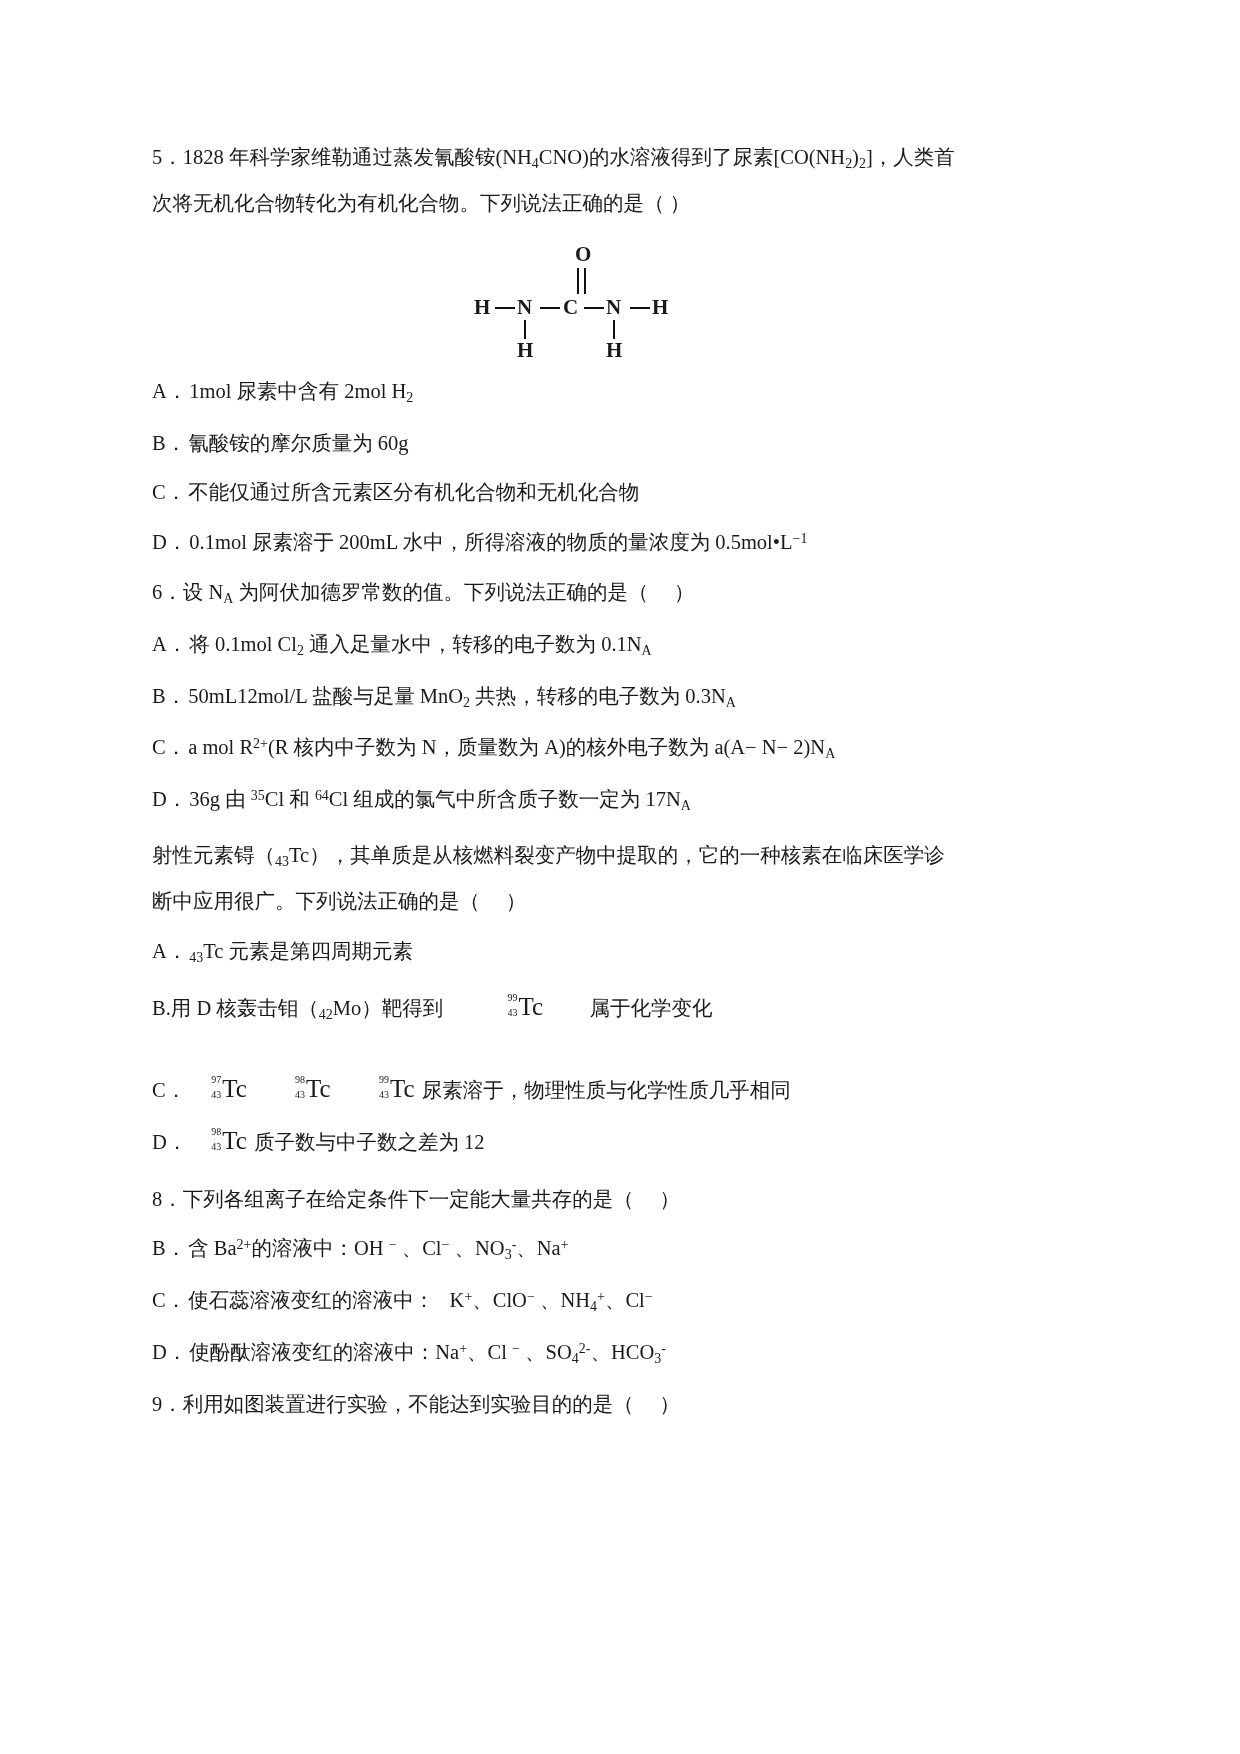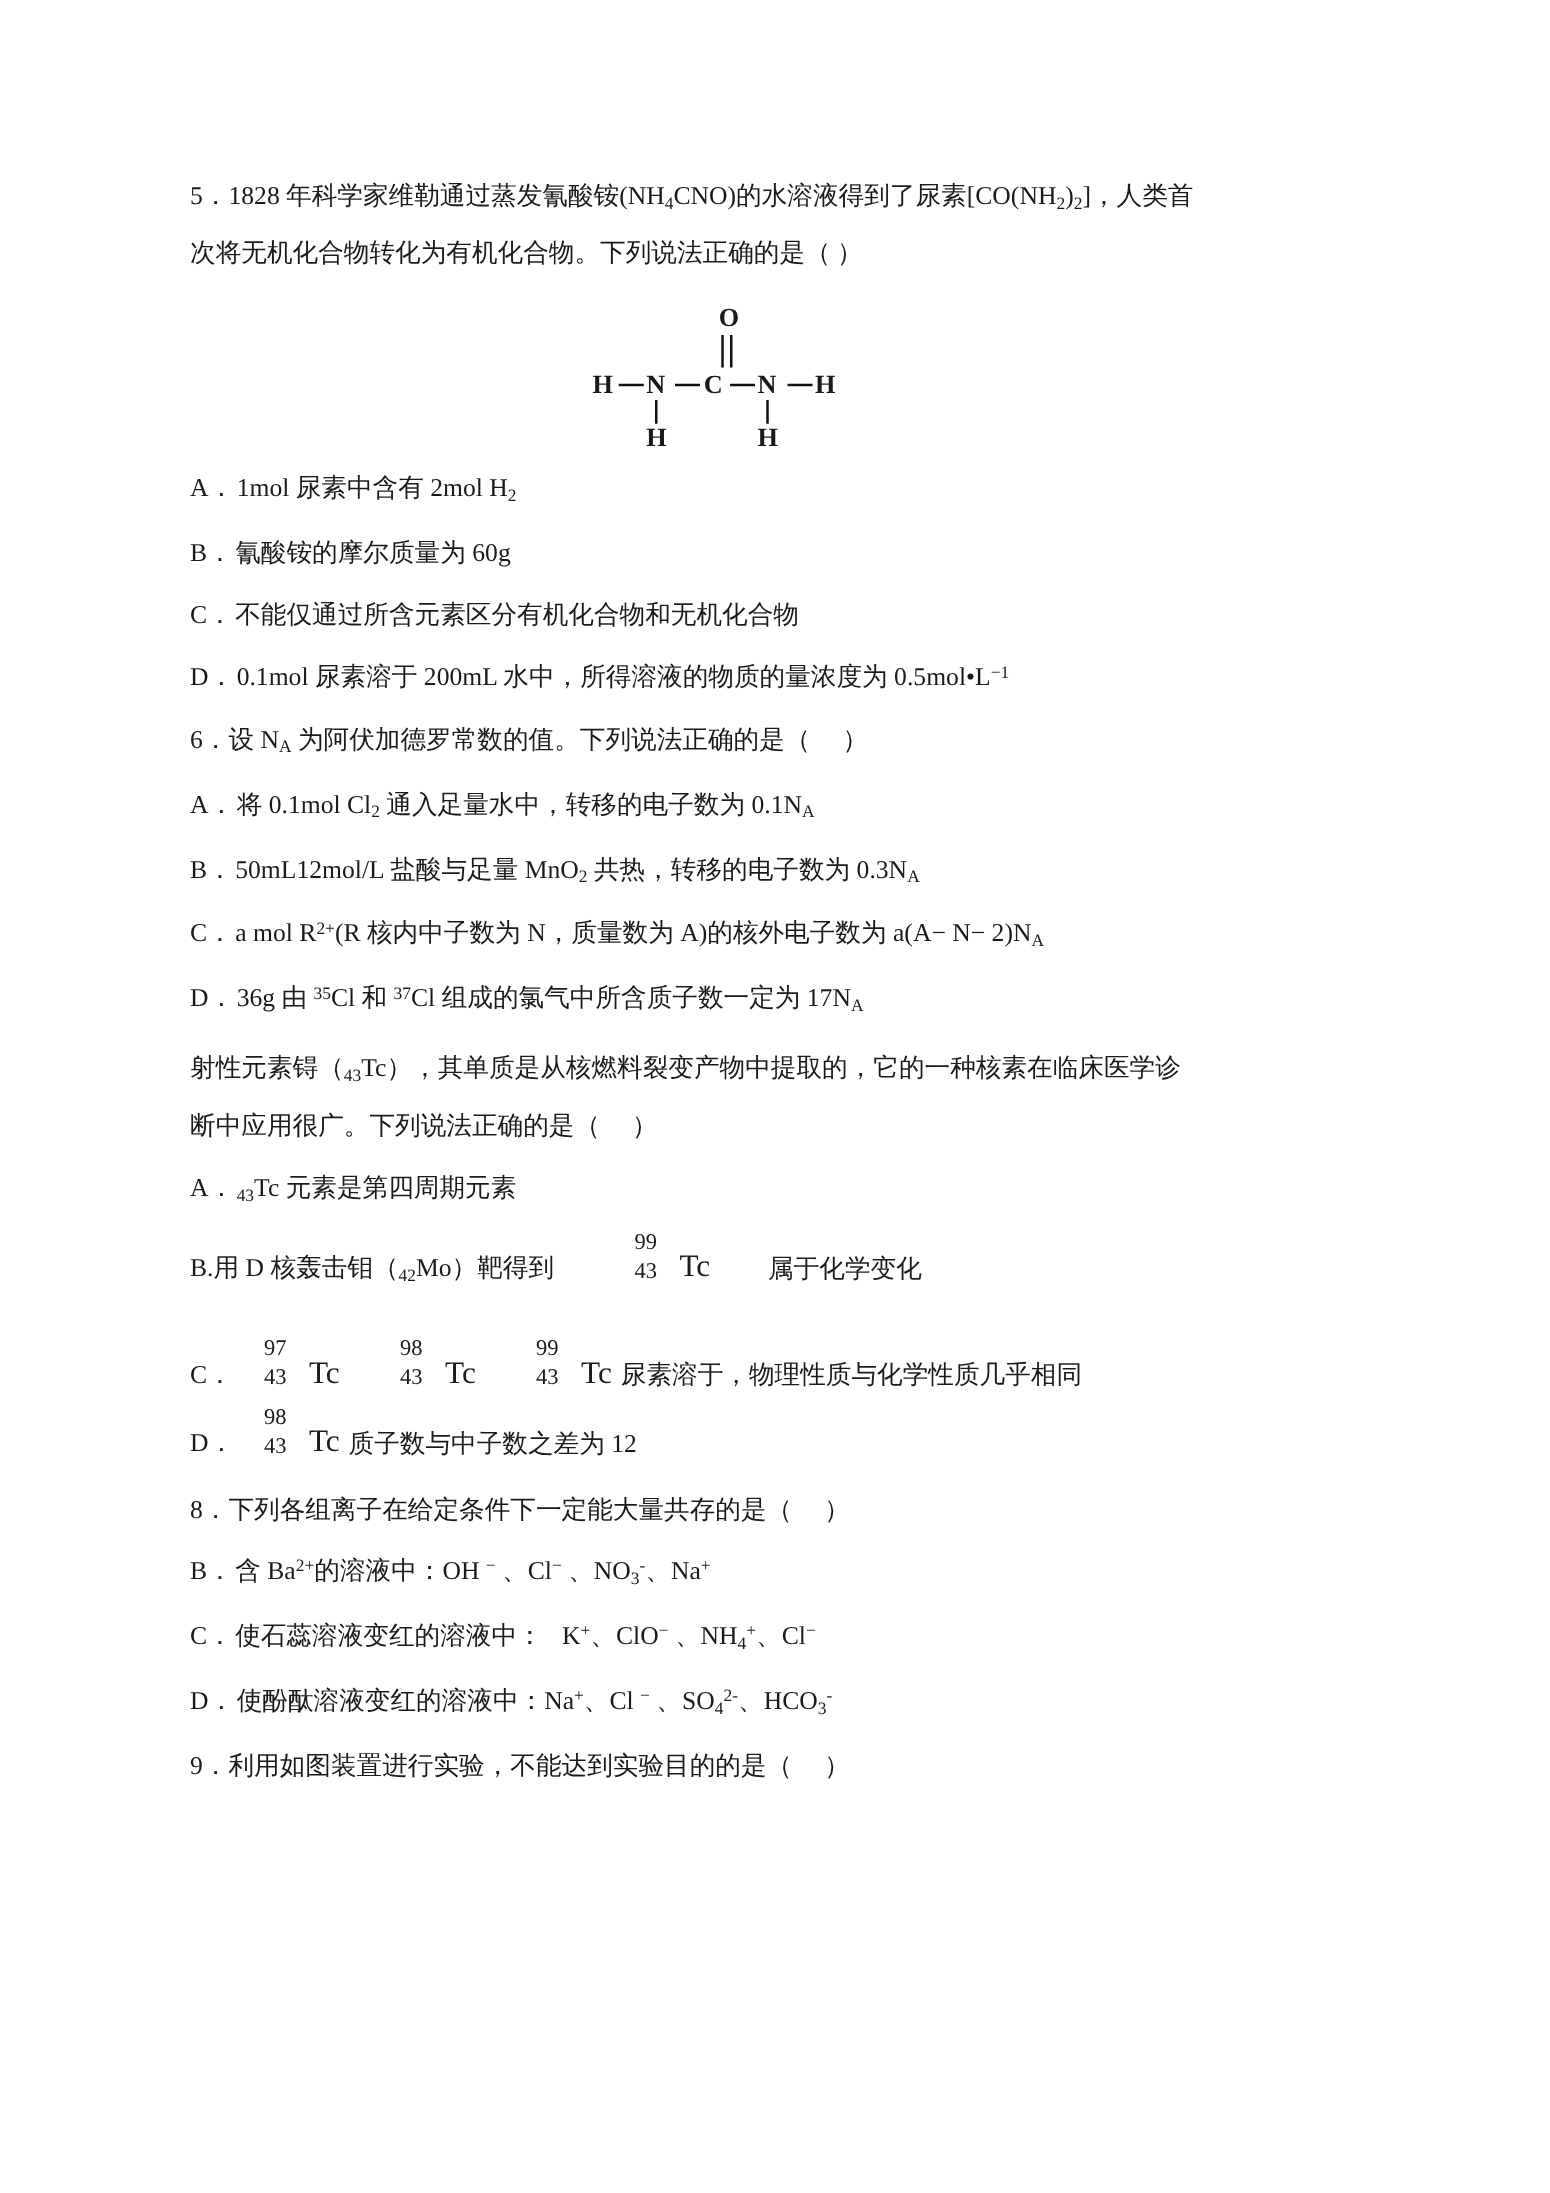--- a/index.html
+++ b/index.html
@@ -84,25 +84,25 @@
     display: inline-block;
     position: relative;
     vertical-align: baseline;
     white-space: nowrap;
     margin: 0 2px;
   }
   .nuclide .nums {
     display: inline-block;
     vertical-align: baseline;
     text-align: right;
-    font-size: 18px;
+    font-size: 10px;
     line-height: 1.02;
     position: relative;
     top: -1px;
-    margin-right: 18px;
+    margin-right: 1px;
   }
   .nuclide .nums span { display: block; }
   .nuclide .mass { position: relative; top: -3px; }
   .nuclide .atomic { position: relative; top: 2px; }
   .nuclide .sym { display: inline-block; font-size: 25px; }
   .nuc-gap { display: inline-block; width: 52px; }
   .nuc-gap-sm { display: inline-block; width: 34px; }
 
   .opt-nuclide {
     font-size: 20.5px;
@@ -171,21 +171,21 @@
     <div class="opt">
       <span class="lbl">A．</span>将 0.1mol Cl<sub>2</sub> 通入足量水中，转移的电子数为 0.1N<sub>A</sub>
     </div>
     <div class="opt">
       <span class="lbl">B．</span>50mL12mol/L 盐酸与足量 MnO<sub>2</sub> 共热，转移的电子数为 0.3N<sub>A</sub>
     </div>
     <div class="opt">
       <span class="lbl">C．</span>a mol R<sup>2+</sup>(R 核内中子数为 N，质量数为 A)的核外电子数为 a(A− N− 2)N<sub>A</sub>
     </div>
     <div class="opt">
-      <span class="lbl">D．</span>36g 由 <sup>35</sup>Cl 和 <sup>37</sup>Cl 组成的氯气中所含质子数一定为 17N<sub>A</sub>
+      <span class="lbl">D．</span>36g 由 <sup>35</sup>Cl 和 <sup>64</sup>Cl 组成的氯气中所含质子数一定为 17N<sub>A</sub>
     </div>
 
     <div class="qstem">
       射性元素锝（<sub>43</sub>Tc），其单质是从核燃料裂变产物中提取的，它的一种核素在临床医学诊
     </div>
     <div class="qstem tight">
       断中应用很广。下列说法正确的是（&nbsp;&nbsp;&nbsp;&nbsp;&nbsp;）
     </div>
 
     <div class="opt">

